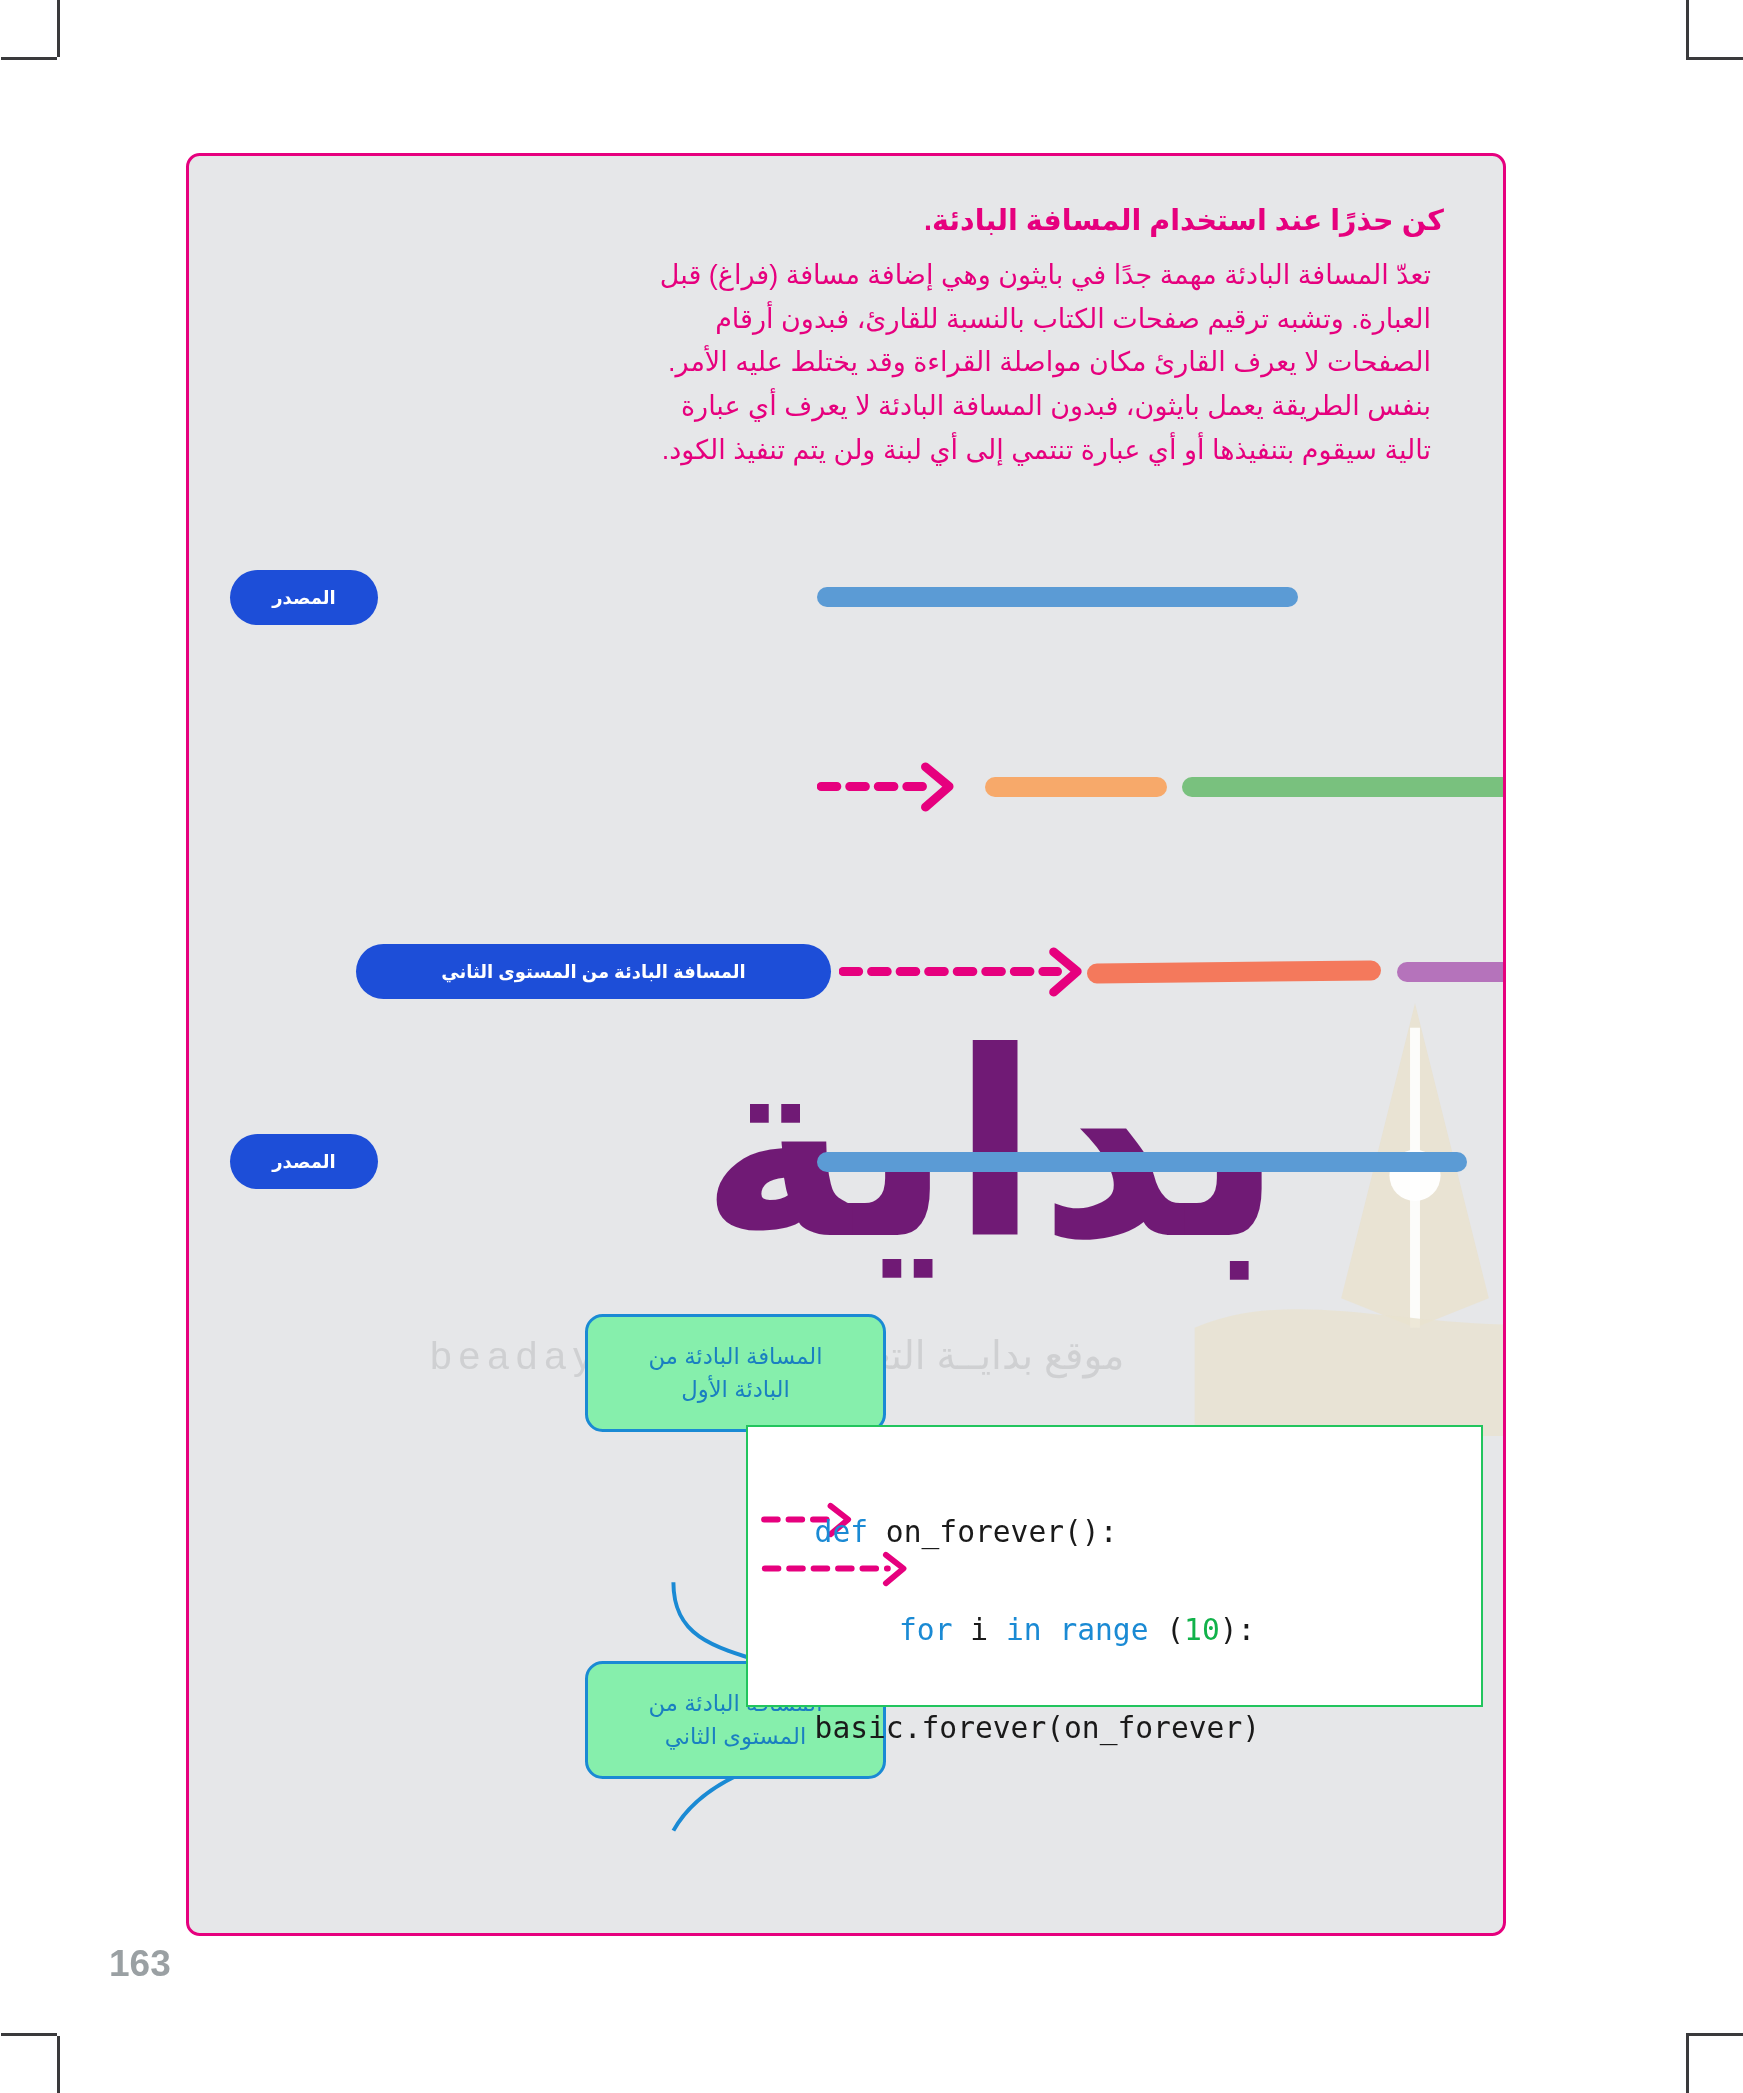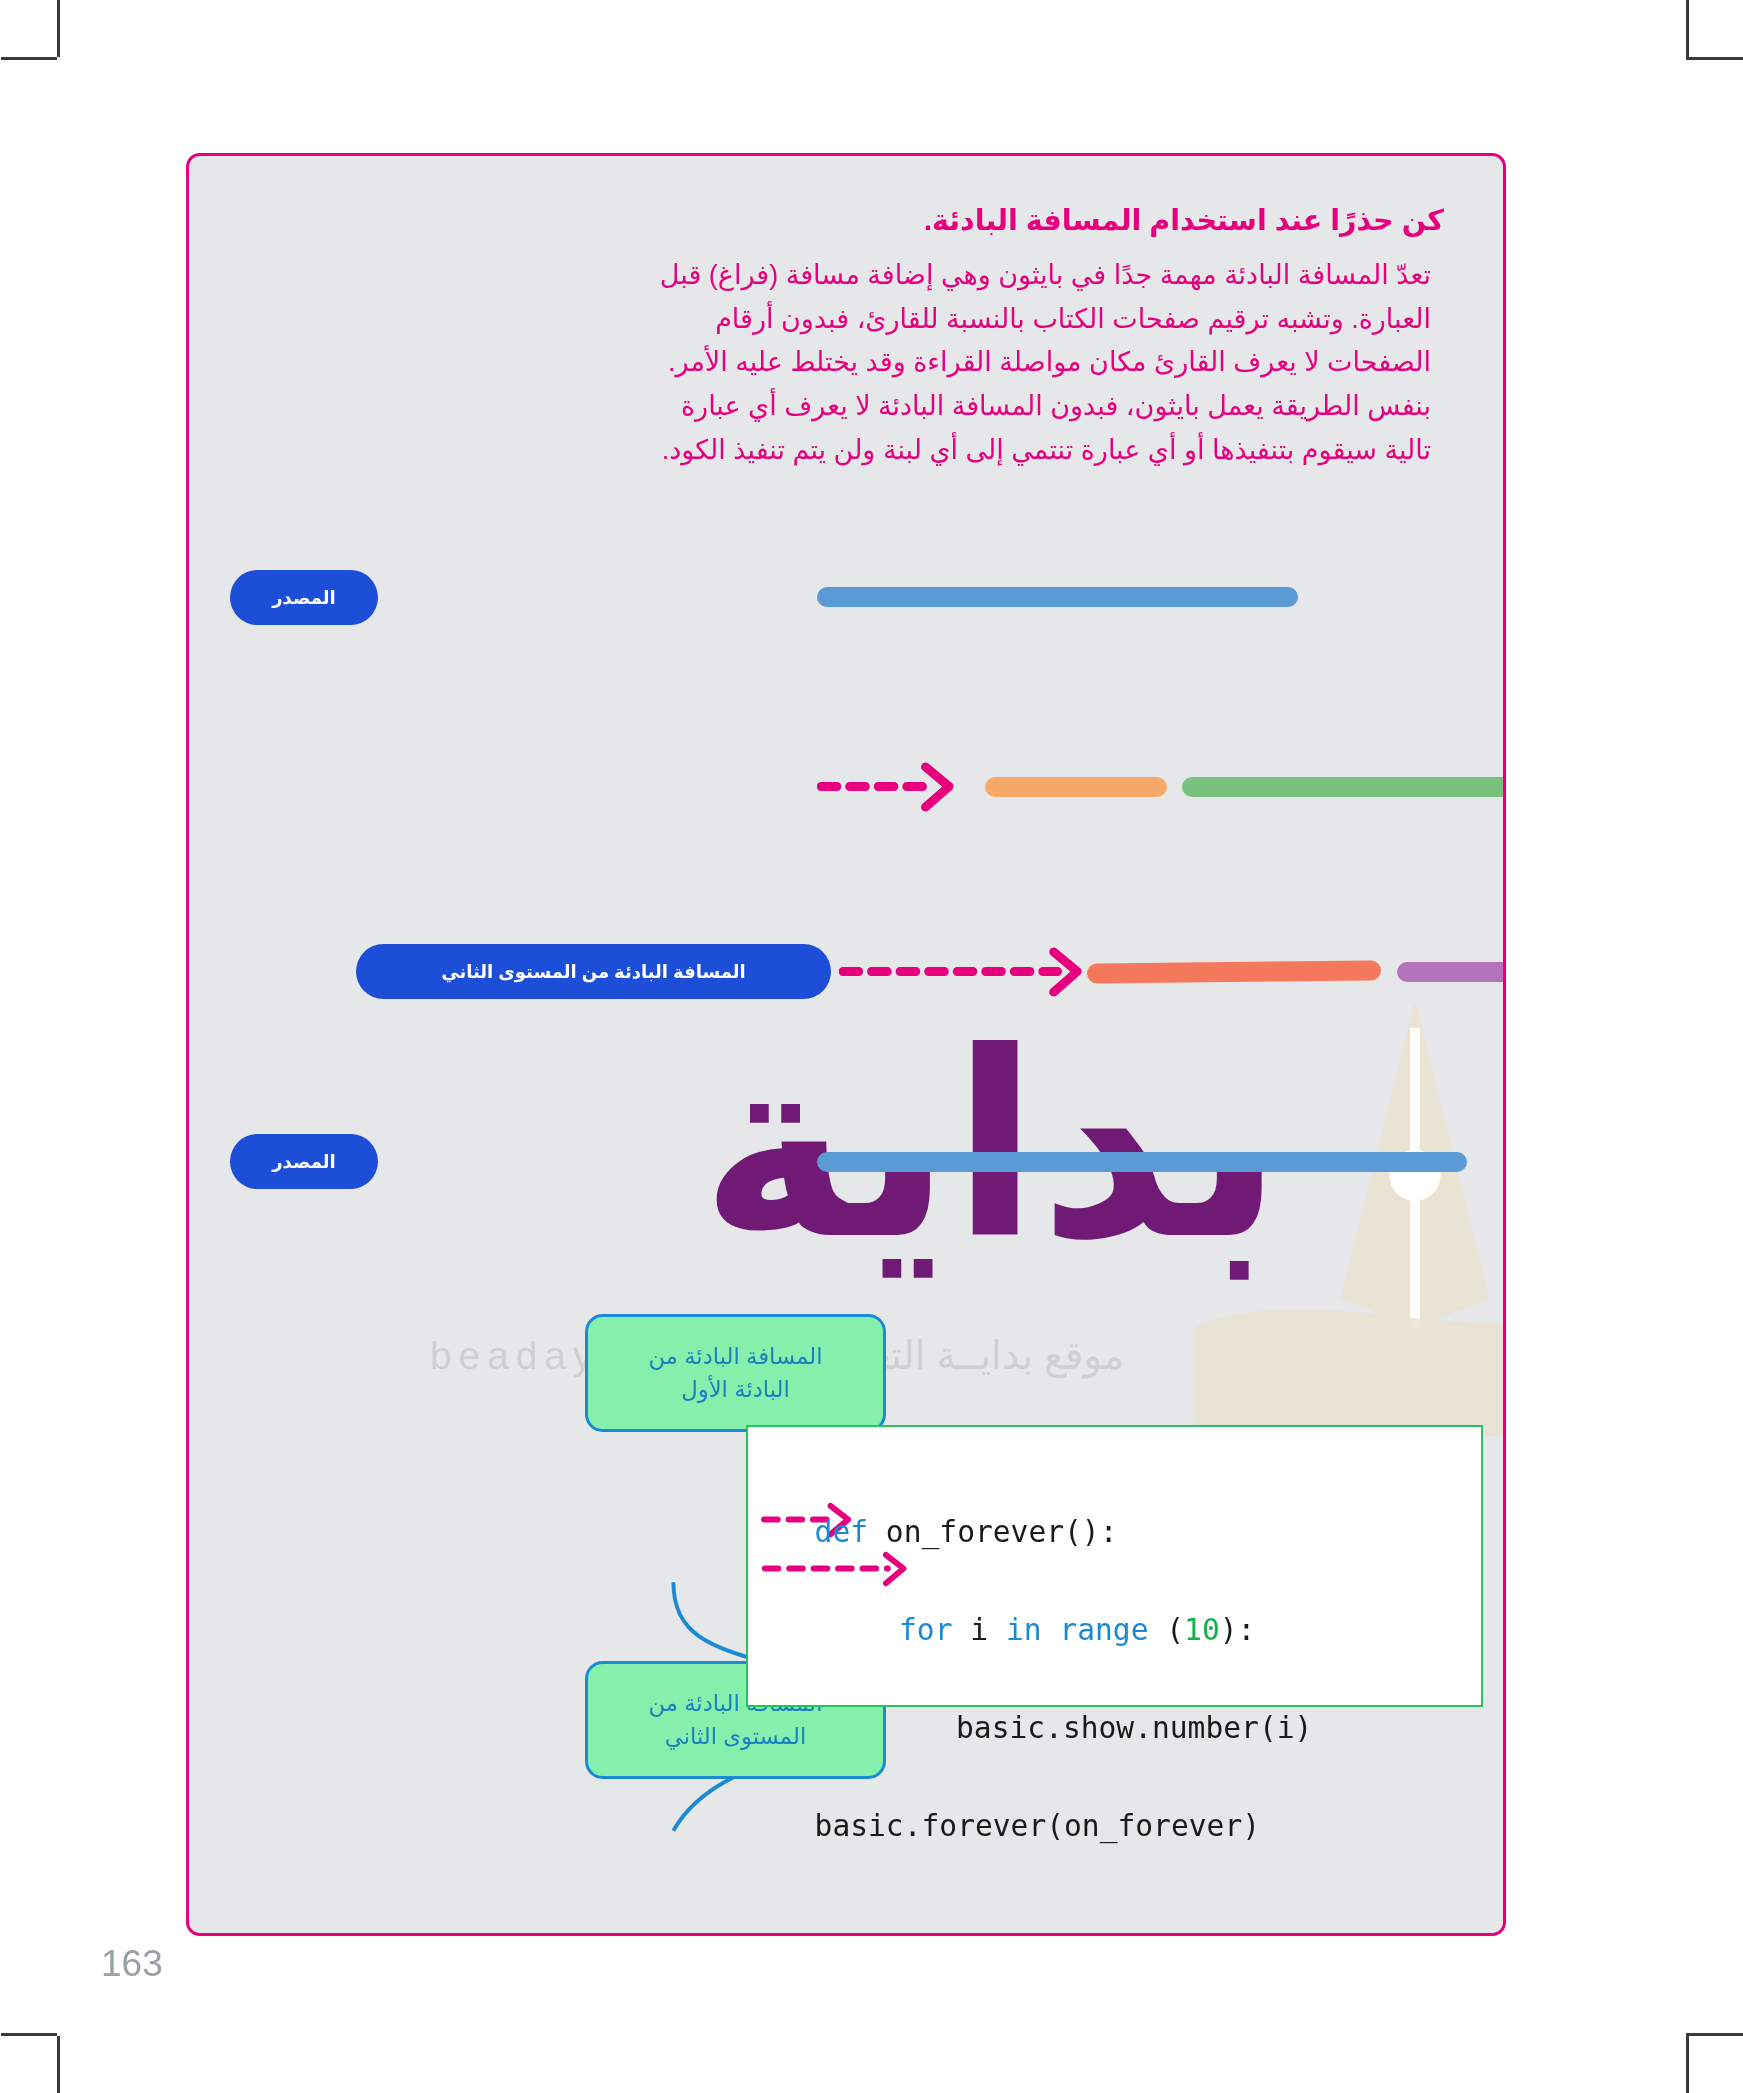--- a/index.html
+++ b/index.html
@@ -137,22 +137,22 @@
     display:flex;align-items:center;justify-content:center;
     text-align:center;
     direction:rtl;
     box-sizing:border-box;
     padding:5.9px 11.8px;
   }
 
   
   .pageno{
     position:absolute;
-    left:101px;top:1943px;
-    font-size:37px;font-weight:400;
+    left:109px;top:1943px;
+    font-size:37px;font-weight:700;
     color:#9aa0a3;
     direction:ltr;
   }
 </style>
 </head>
 <body>
 
 <div class="page">
 
   <div class="crop crop-v" style="left:57px;top:0;"></div>
@@ -241,20 +241,19 @@
         <polyline points="72,8 90,22 72,37" fill="none" stroke="#e6007e" stroke-width="6" stroke-linecap="round" stroke-linejoin="round"></polyline>
       </svg>
       <svg style="position:absolute;left:11.8px;top:120px;" width="158" height="43" viewBox="0 0 160 44">
         <line x1="4" y1="22" x2="130" y2="22" stroke="#e6007e" stroke-width="6" stroke-linecap="round" stroke-dasharray="14 11"></line>
         <polyline points="128,8 146,22 128,37" fill="none" stroke="#e6007e" stroke-width="6" stroke-linecap="round" stroke-linejoin="round"></polyline>
       </svg>
 
       <div class="code">
 <div style="padding-left:23.6px;"><span class="kw">def</span> on_forever():</div>
 <div style="padding-left:108px;"><span class="kw">for</span> i <span class="kw">in</span> <span class="kw">range</span> (<span class="num">10</span>):</div>
-<div style="padding-left:165px;">basic.show.number(i)</div>
 <div style="padding-left:23.6px;">basic.forever(on_forever)</div>
       </div>
     </div>
 
   </div>
 </div>
 
 
 </body></html>

